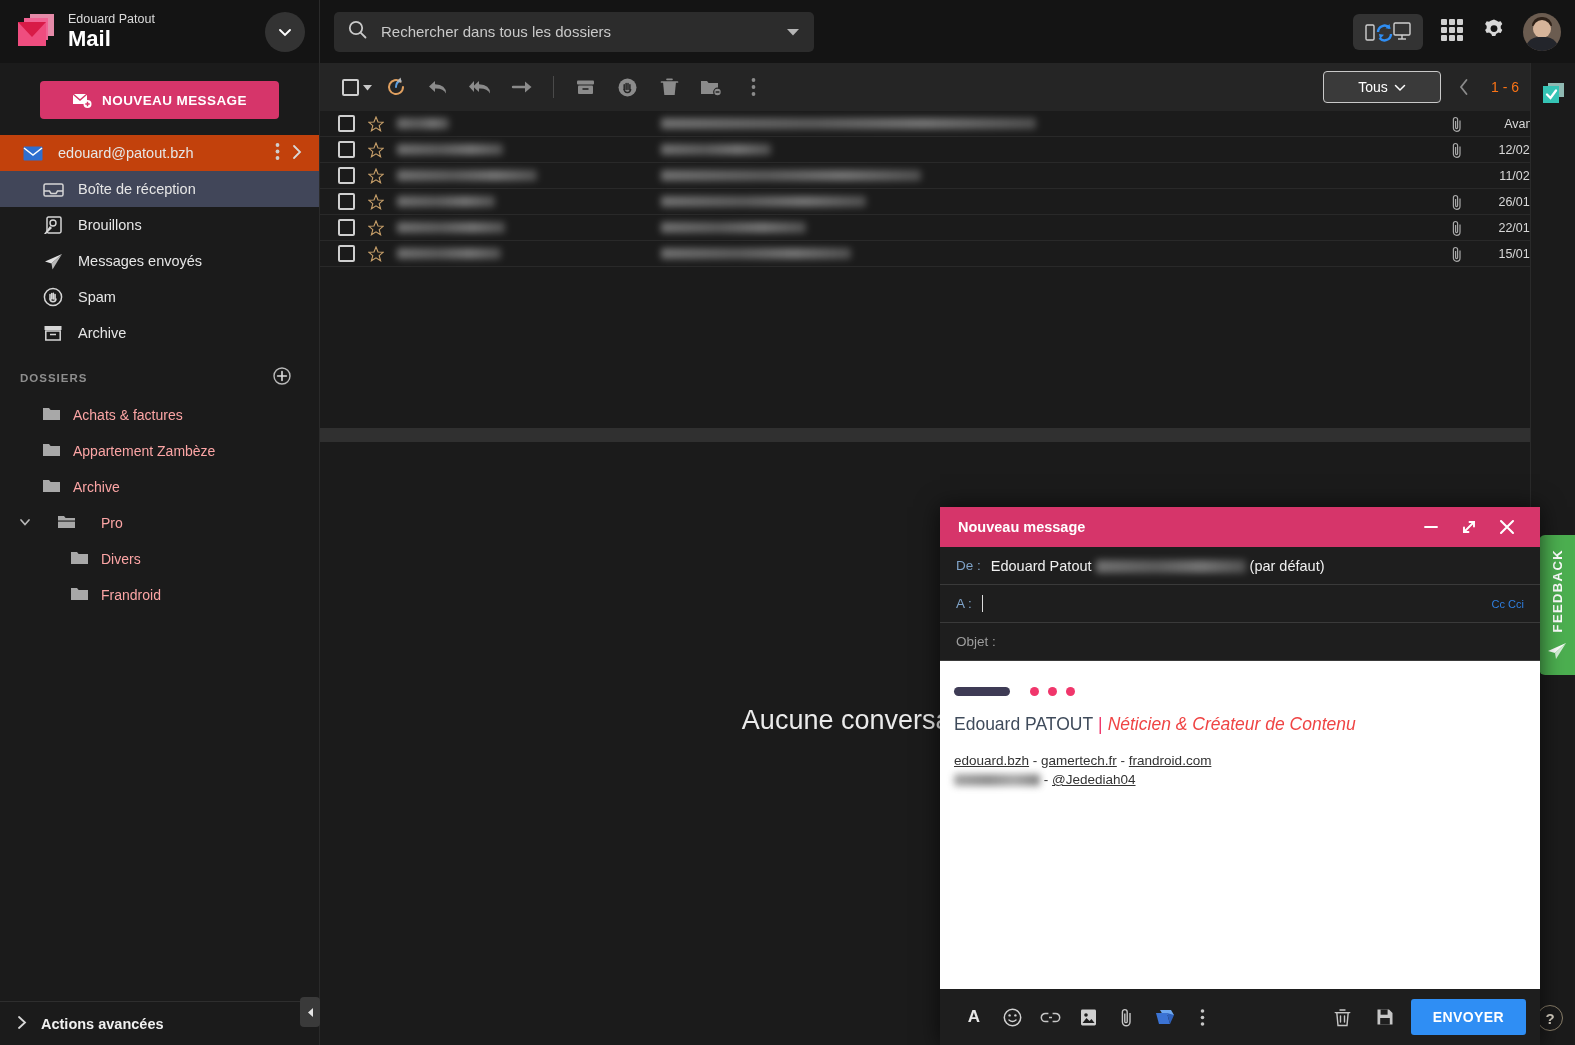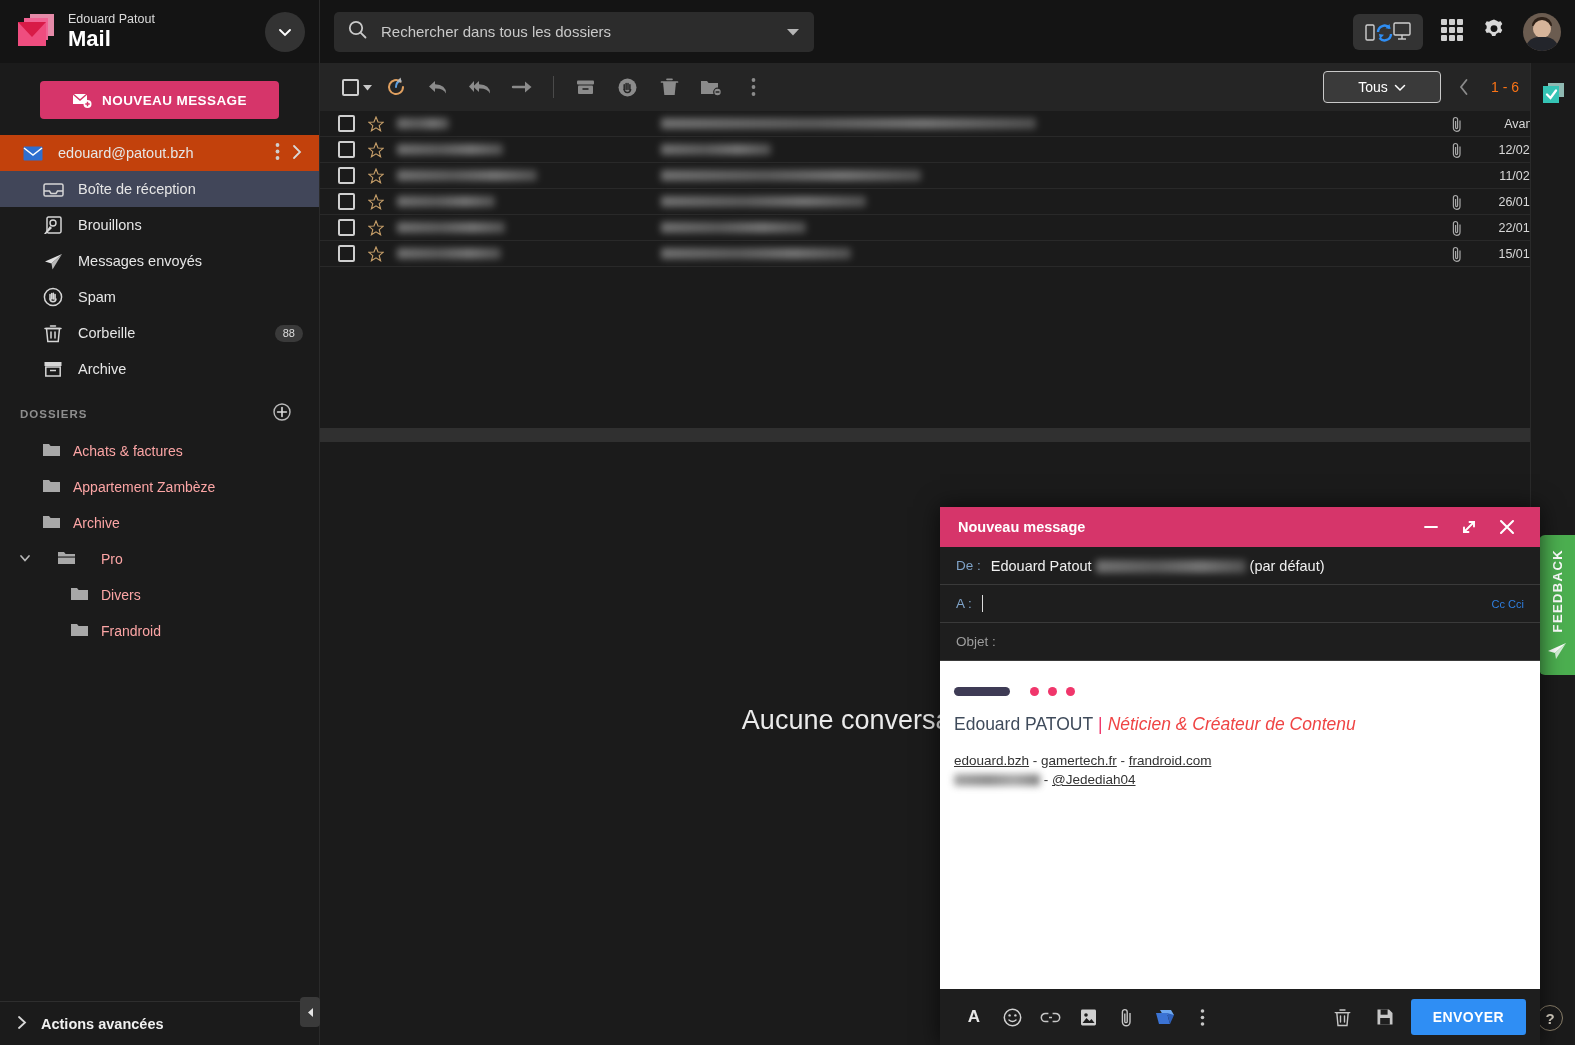--- a/index.html
+++ b/index.html
@@ -325,30 +325,20 @@
       <span class="ico">
         <svg width="20" height="20" viewBox="0 0 20 20">
           <circle cx="10" cy="10" r="8.6" stroke="#d6d6d6" stroke-width="1.5" fill="none"></circle>
           <path d="M7 12 L7 7.4 M8.7 12 L8.7 6.4 M10.4 12 L10.4 6.2 M12.1 12.4 L12.1 7.4" stroke="#d6d6d6" stroke-width="1.5" stroke-linecap="round"></path>
           <path d="M7 11.5 q0 3.2 3 3.2 q3 0 3-3.2" stroke="#d6d6d6" stroke-width="1.5" fill="none"></path>
         </svg>
       </span>
       <span class="lbl">Spam</span>
     </div>
 
-    <div class="nav-row">
-      <span class="ico">
-        <svg width="18" height="19" viewBox="0 0 18 19">
-          <path d="M2.5 4.5 L15.5 4.5 L14.2 17.5 L3.8 17.5 Z" stroke="#d6d6d6" stroke-width="1.5" fill="none"></path>
-          <path d="M1 4.5 L17 4.5 M6.5 2 L11.5 2 M7 8 L7 14 M11 8 L11 14" stroke="#d6d6d6" stroke-width="1.5" stroke-linecap="round"></path>
-        </svg>
-      </span>
-      <span class="lbl">Corbeille</span>
-      <span class="badge">88</span>
-    </div>
 
     <div class="nav-row">
       <span class="ico">
         <svg width="20" height="18" viewBox="0 0 20 18">
           <rect x="1.5" y="2" width="17" height="4" fill="#d6d6d6"></rect>
           <rect x="2.8" y="7" width="14.4" height="9" stroke="#d6d6d6" stroke-width="1.5" fill="none"></rect>
           <path d="M7 10.5 L13 10.5" stroke="#d6d6d6" stroke-width="1.5"></path>
         </svg>
       </span>
       <span class="lbl">Archive</span>

